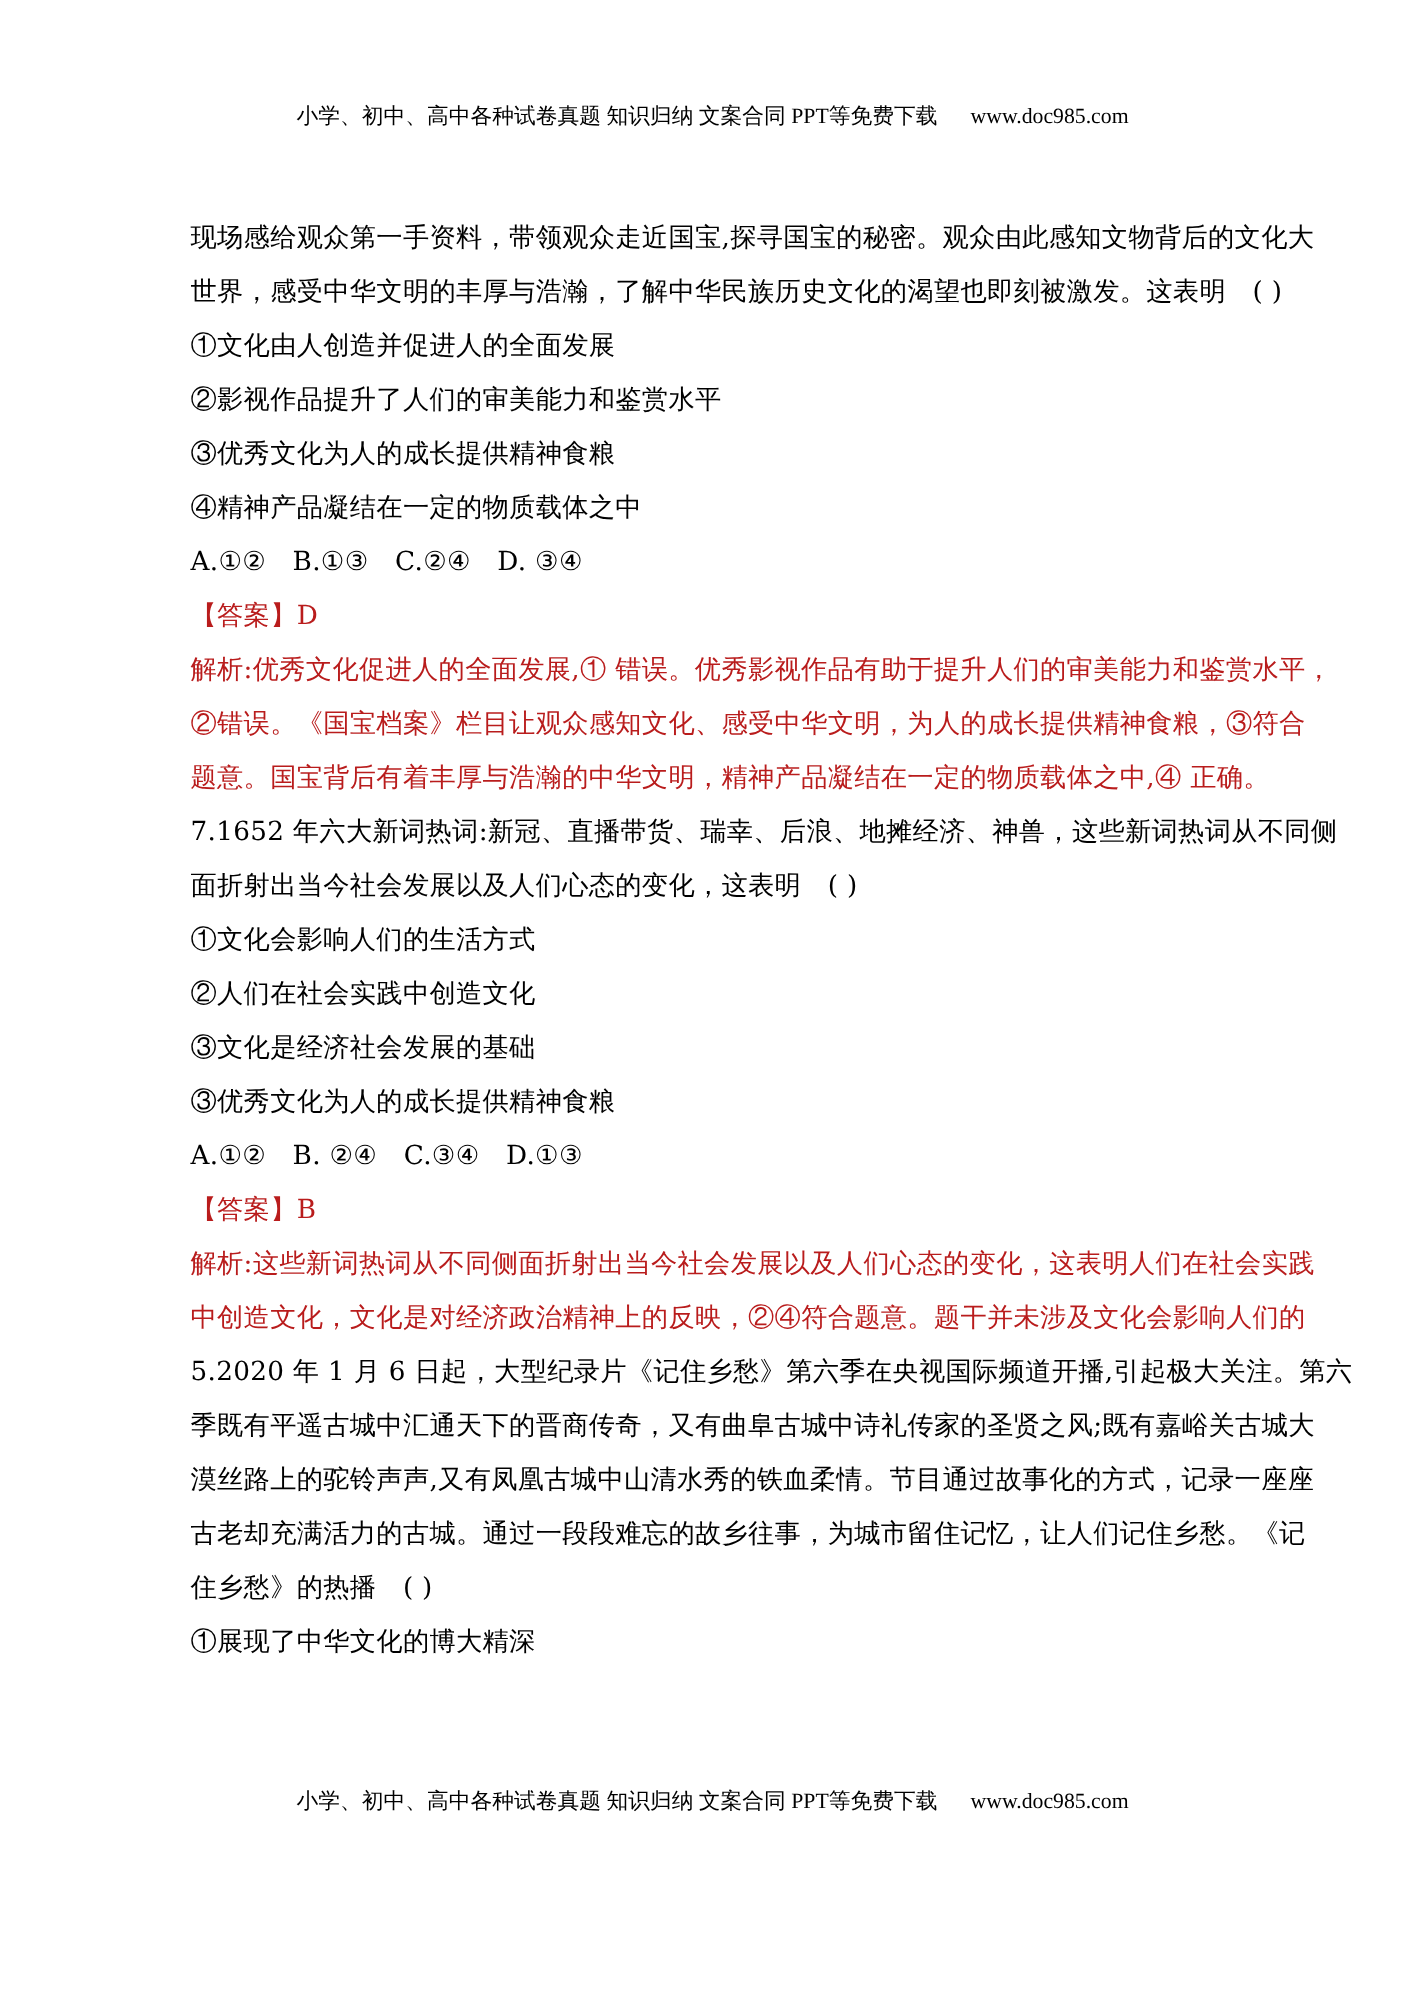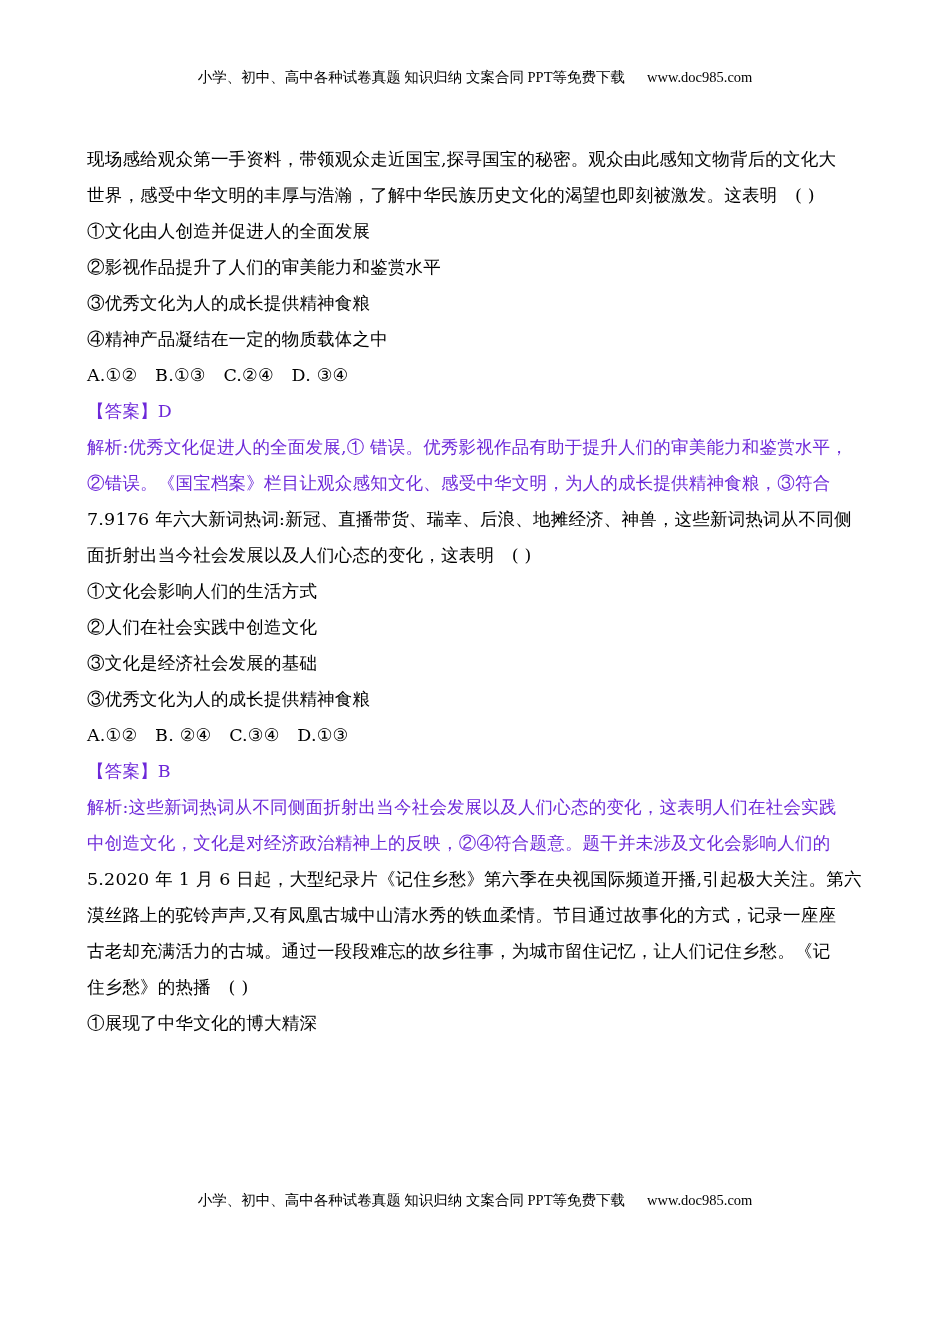--- a/index.html
+++ b/index.html
@@ -5,59 +5,61 @@
   html, body { margin: 0; padding: 0; background: #ffffff; }
   body { width: 950px; height: 1344px; position: relative; overflow: hidden;
          font-family: "DejaVu Serif", "Liberation Serif", serif; color: #000; }
   .header, .footer { position: absolute; left: 0; width: 950px; text-align: center;
          font-size: 14.5px; color: #000; font-family: "Liberation Serif", "DejaVu Serif", serif; }
   .header { top: 68px; }
   .footer { top: 1191px; }
   .header .url, .footer .url { margin-left: 22px; }
   .content { position: absolute; left: 87px; top: 141px; width: 810px; }
   .line { font-size: 17.5px; line-height: 36px; height: 36px; white-space: nowrap;
-          font-family: "DejaVu Serif", "Liberation Serif", serif; letter-spacing: 0.2px; }
-  .red { color: #6d28d9; }
+          font-family: "DejaVu Serif", "Liberation Serif", serif; letter-spacing: 0.2px; margin-left: 40px; }
+  .red { color: #b91c1c; }
 </style>
 </head>
 <body>
 
 <div class="header">
   <span>小学、初中、高中各种试卷真题 知识归纳 文案合同 PPT等免费下载</span><span class="url">www.doc985.com</span>
 </div>
 
 <div class="content">
   <section>
     <div class="line">现场感给观众第一手资料，带领观众走近国宝,探寻国宝的秘密。观众由此感知文物背后的文化大</div>
     <div class="line">世界，感受中华文明的丰厚与浩瀚，了解中华民族历史文化的渴望也即刻被激发。这表明　( )</div>
     <div class="line">①文化由人创造并促进人的全面发展</div>
     <div class="line">②影视作品提升了人们的审美能力和鉴赏水平</div>
     <div class="line">③优秀文化为人的成长提供精神食粮</div>
     <div class="line">④精神产品凝结在一定的物质载体之中</div>
     <div class="line">A.①②　B.①③　C.②④　D. ③④</div>
     <div class="line red">【答案】D</div>
     <div class="line red">解析:优秀文化促进人的全面发展,① 错误。优秀影视作品有助于提升人们的审美能力和鉴赏水平，</div>
     <div class="line red">②错误。《国宝档案》栏目让观众感知文化、感受中华文明，为人的成长提供精神食粮，③符合</div>
+    <div class="line red">题意。国宝背后有着丰厚与浩瀚的中华文明，精神产品凝结在一定的物质载体之中,④ 正确。</div>
   </section>
 
   <section>
-    <div class="line">7.9176 年六大新词热词:新冠、直播带货、瑞幸、后浪、地摊经济、神兽，这些新词热词从不同侧</div>
+    <div class="line">7.1652 年六大新词热词:新冠、直播带货、瑞幸、后浪、地摊经济、神兽，这些新词热词从不同侧</div>
     <div class="line">面折射出当今社会发展以及人们心态的变化，这表明　( )</div>
     <div class="line">①文化会影响人们的生活方式</div>
     <div class="line">②人们在社会实践中创造文化</div>
     <div class="line">③文化是经济社会发展的基础</div>
     <div class="line">③优秀文化为人的成长提供精神食粮</div>
     <div class="line">A.①②　B. ②④　C.③④　D.①③</div>
     <div class="line red">【答案】B</div>
     <div class="line red">解析:这些新词热词从不同侧面折射出当今社会发展以及人们心态的变化，这表明人们在社会实践</div>
     <div class="line red">中创造文化，文化是对经济政治精神上的反映，②④符合题意。题干并未涉及文化会影响人们的</div>
   </section>
 
   <section>
     <div class="line">5.2020 年 1 月 6 日起，大型纪录片《记住乡愁》第六季在央视国际频道开播,引起极大关注。第六</div>
+    <div class="line">季既有平遥古城中汇通天下的晋商传奇，又有曲阜古城中诗礼传家的圣贤之风;既有嘉峪关古城大</div>
     <div class="line">漠丝路上的驼铃声声,又有凤凰古城中山清水秀的铁血柔情。节目通过故事化的方式，记录一座座</div>
     <div class="line">古老却充满活力的古城。通过一段段难忘的故乡往事，为城市留住记忆，让人们记住乡愁。《记</div>
     <div class="line">住乡愁》的热播　( )</div>
     <div class="line">①展现了中华文化的博大精深</div>
   </section>
 </div>
 
 <div class="footer">
   <span>小学、初中、高中各种试卷真题 知识归纳 文案合同 PPT等免费下载</span><span class="url">www.doc985.com</span>
 </div>

